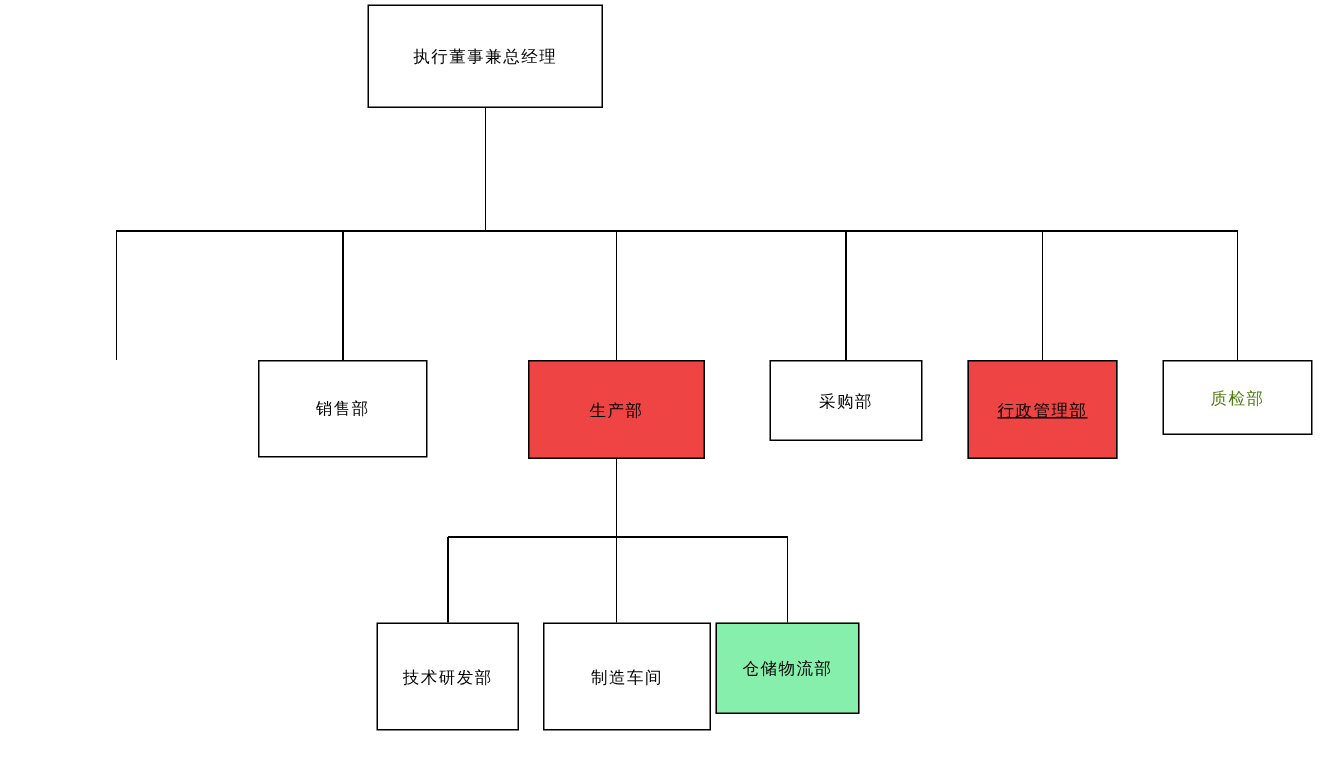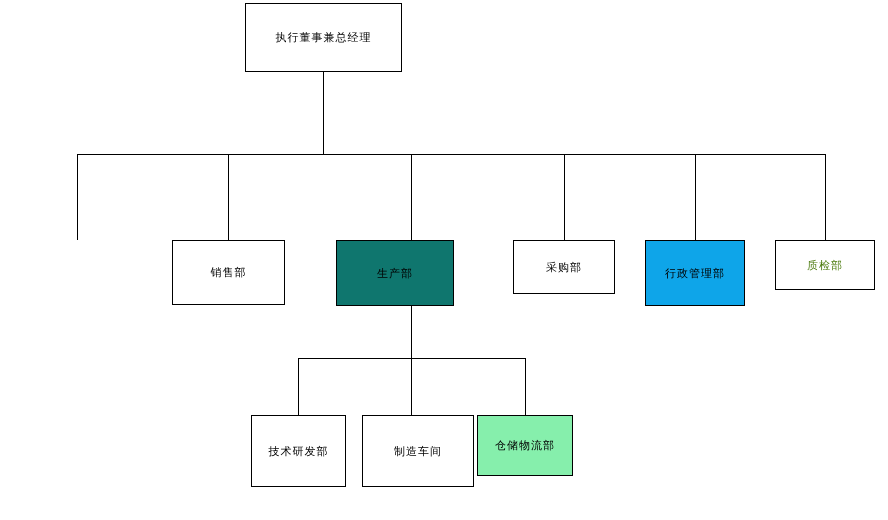--- a/index.html
+++ b/index.html
@@ -54,27 +54,27 @@
       <line x1="411" y1="358" x2="411" y2="415" stroke="#000000" stroke-width="1"></line>
       <line x1="525" y1="358" x2="525" y2="415" stroke="#000000" stroke-width="1"></line>
     </svg>
 
 <div class="node" style="left: 245px; top: 3px; width: 157px; height: 69px; border-color: rgb(0, 0, 0); background: rgb(255, 255, 255); color: rgb(0, 0, 0);">
       <span>执行董事兼总经理</span>
     </div>
     <div class="node" style="left: 172px; top: 240px; width: 113px; height: 65px; border-color: rgb(0, 0, 0); background: rgb(255, 255, 255); color: rgb(0, 0, 0);">
       <span>销售部</span>
     </div>
-    <div class="node" style="left: 336px; top: 240px; width: 118px; height: 66px; border-color: rgb(0, 0, 0); background: #0f766e; color: rgb(0, 0, 0);">
+    <div class="node" style="left: 352px; top: 240px; width: 118px; height: 66px; border-color: rgb(0, 0, 0); background: #ef4444; color: rgb(0, 0, 0);">
       <span>生产部</span>
     </div>
     <div class="node" style="left: 513px; top: 240px; width: 102px; height: 54px; border-color: rgb(0, 0, 0); background: rgb(255, 255, 255); color: rgb(0, 0, 0);">
       <span>采购部</span>
     </div>
-    <div class="node" style="left: 645px; top: 240px; width: 100px; height: 66px; border-color: rgb(0, 0, 0); background: #0ea5e9; color: rgb(0, 0, 0);">
+    <div class="node" style="left: 645px; top: 240px; width: 100px; height: 66px; border-color: rgb(0, 0, 0); background: #ef4444; color: rgb(0, 0, 0); text-decoration: underline;">
       <span>行政管理部</span>
     </div>
     <div class="node" style="left: 775px; top: 240px; width: 100px; height: 50px; border-color: rgb(0, 0, 0); background: rgb(255, 255, 255); color: #4d7c0f; text-align: center;">
       <span>质检部</span>
     </div>
     <div class="node" style="left: 251px; top: 415px; width: 95px; height: 72px; border-color: rgb(0, 0, 0); background: rgb(255, 255, 255); color: rgb(0, 0, 0); font-family: Liberation Serif, serif;">
       <span>技术研发部</span>
     </div>
     <div class="node" style="left: 362px; top: 415px; width: 112px; height: 72px; border-color: rgb(0, 0, 0); background: rgb(255, 255, 255); color: rgb(0, 0, 0);">
       <span>制造车间</span>

